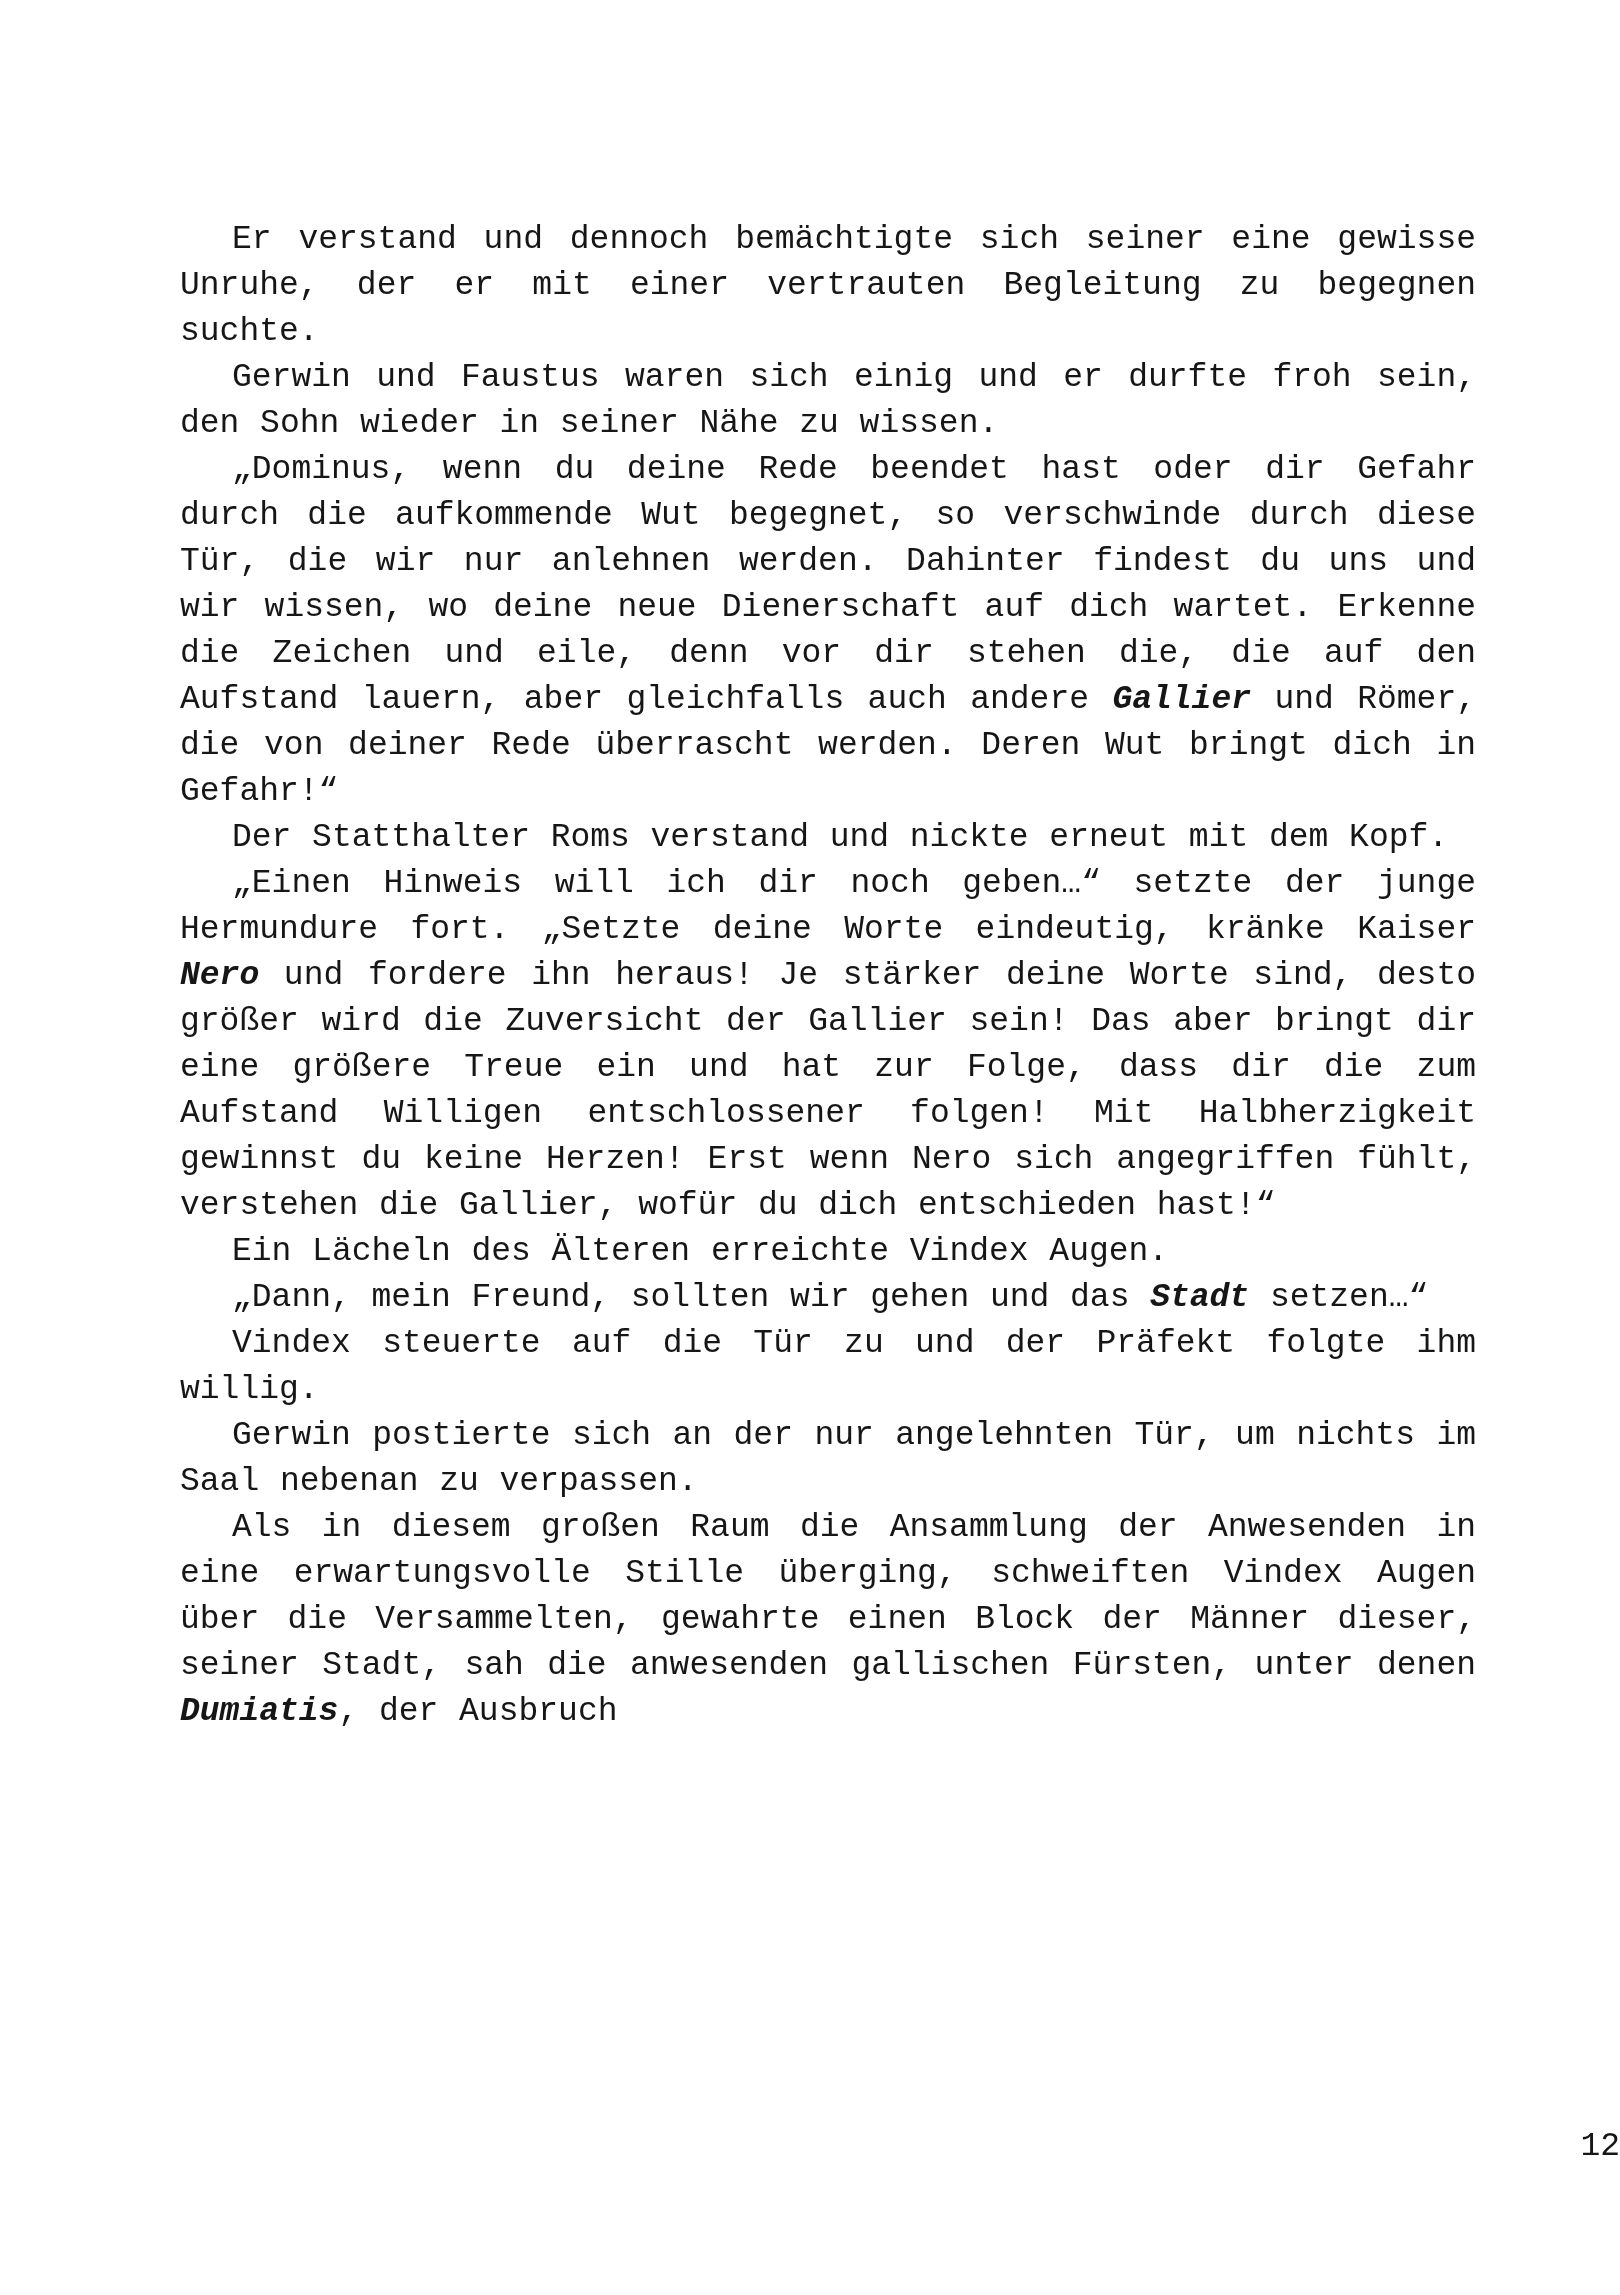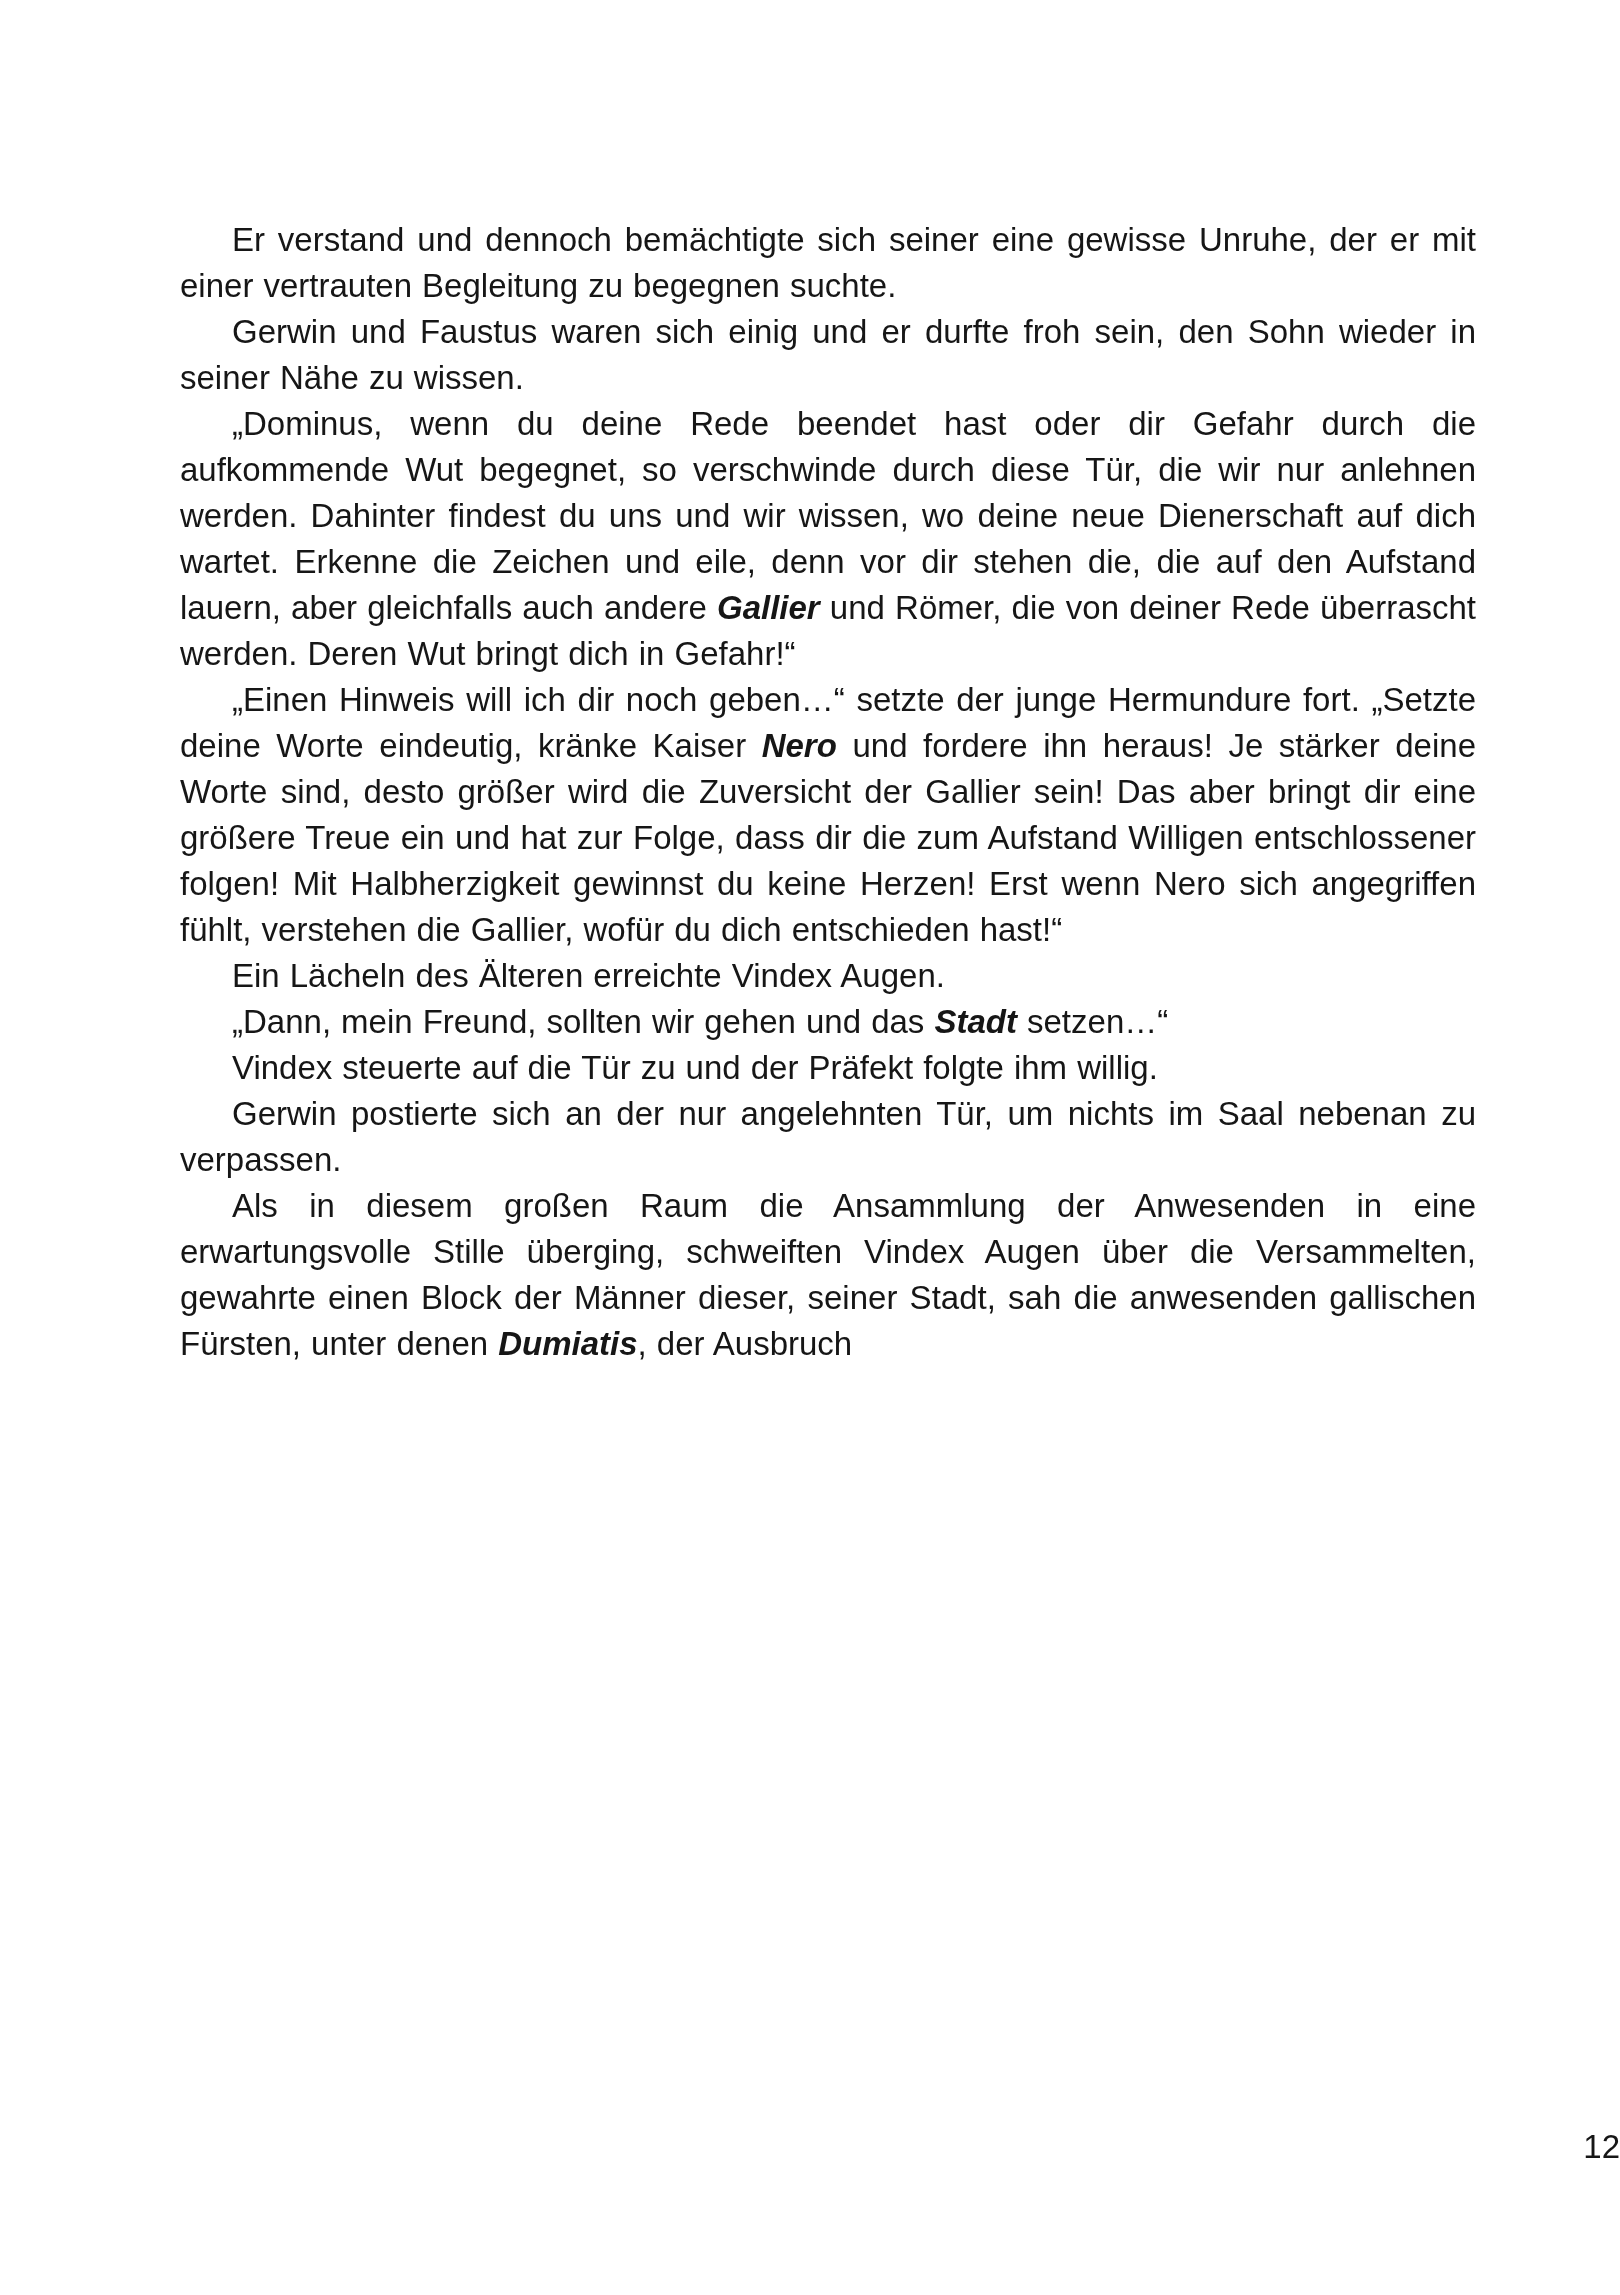--- a/index.html
+++ b/index.html
@@ -6,21 +6,21 @@
     margin: 0;
     padding: 0;
     background: #ffffff;
   }
   .page {
     position: relative;
     width: 1620px;
     height: 2295px;
     background: #ffffff;
     color: #161616;
-    font-family: Liberation Sans, sans-serif;
+    font-family: Liberation Mono, monospace;
     overflow: hidden;
   }
   .text-block {
     position: absolute;
     left: 180px;
     top: 217px;
     width: 1296px;
     font-size: 33px;
     line-height: 46px;
   }
@@ -45,20 +45,21 @@
   }
 </style>
 </head>
 <body>
 
 <div class="page">
   <div class="text-block">
       <p class="para"><span>Er verstand und dennoch bemächtigte sich seiner eine gewisse Unruhe, der er mit einer vertrauten Begleitung zu begegnen suchte.</span></p>
       <p class="para"><span>Gerwin und Faustus waren sich einig und er durfte froh sein, den Sohn wieder in seiner Nähe zu wissen.</span></p>
       <p class="para"><span>„Dominus, wenn du deine Rede beendet hast oder dir Gefahr durch die aufkommende Wut begegnet, so verschwinde durch diese Tür, die wir nur anlehnen werden. Dahinter findest du uns und wir wissen, wo deine neue Dienerschaft auf dich wartet. Erkenne die Zeichen und eile, denn vor dir stehen die, die auf den Aufstand lauern, aber gleichfalls auch andere </span><span class="bi">Gallier</span><span> und Römer, die von deiner Rede überrascht werden. Deren Wut bringt dich in Gefahr!“</span></p>
+      <p class="para"><span>Der Statthalter Roms verstand und nickte erneut mit dem Kopf.</span></p>
       <p class="para"><span>„Einen Hinweis will ich dir noch geben…“ setzte der junge Hermundure fort. „Setzte deine Worte eindeutig, kränke Kaiser </span><span class="bi">Nero</span><span> und fordere ihn heraus! Je stärker deine Worte sind, desto größer wird die Zuversicht der Gallier sein! Das aber bringt dir eine größere Treue ein und hat zur Folge, dass dir die zum Aufstand Willigen entschlossener folgen! Mit Halbherzigkeit gewinnst du keine Herzen! Erst wenn Nero sich angegriffen fühlt, verstehen die Gallier, wofür du dich entschieden hast!“</span></p>
       <p class="para"><span>Ein Lächeln des Älteren erreichte Vindex Augen.</span></p>
       <p class="para"><span>„Dann, mein Freund, sollten wir gehen und das </span><span class="bi">Stadt</span><span> setzen…“</span></p>
       <p class="para"><span>Vindex steuerte auf die Tür zu und der Präfekt folgte ihm willig.</span></p>
       <p class="para"><span>Gerwin postierte sich an der nur angelehnten Tür, um nichts im Saal nebenan zu verpassen.</span></p>
       <p class="para"><span>Als in diesem großen Raum die Ansammlung der Anwesenden in eine erwartungsvolle Stille überging, schweiften Vindex Augen über die Versammelten, gewahrte einen Block der Männer dieser, seiner Stadt, sah die anwesenden gallischen Fürsten, unter denen </span><span class="bi">Dumiatis</span><span>, der Ausbruch</span></p>
     </div>
   <div class="page-number">12</div>
 </div>
 

